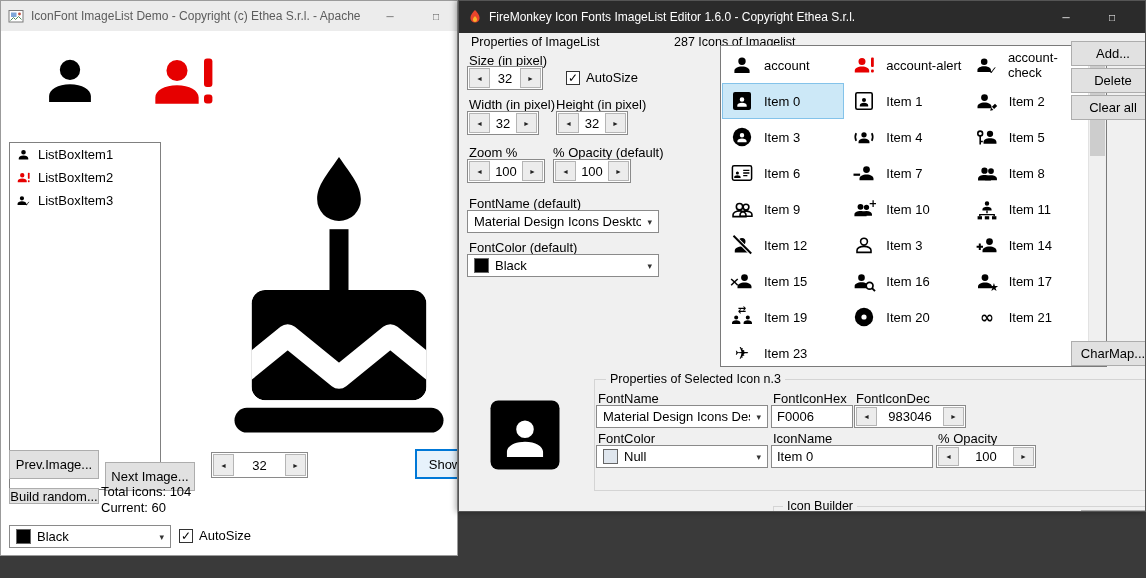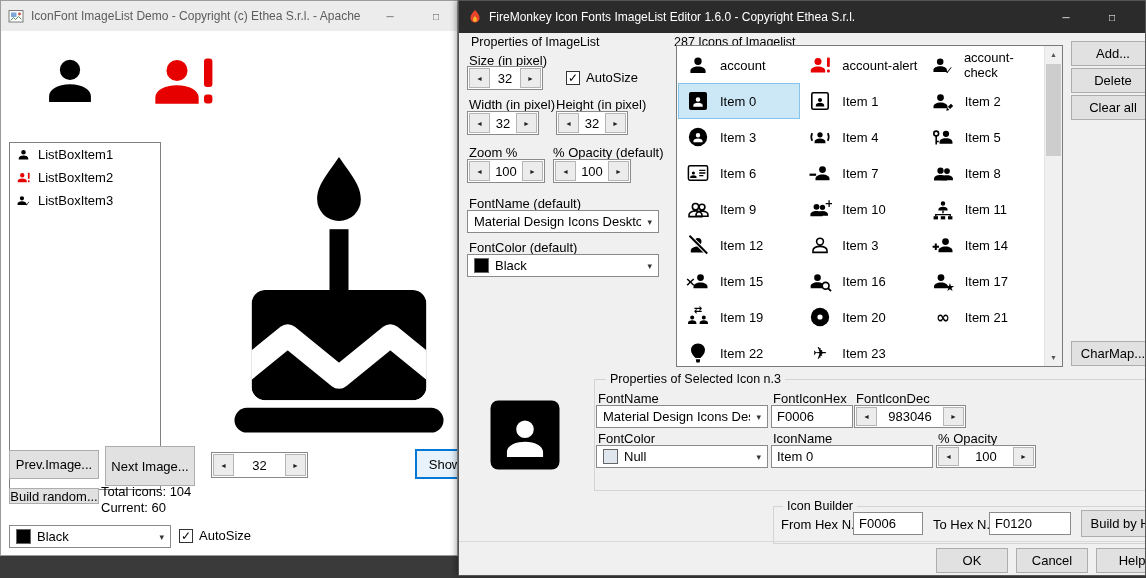--- a/index.html
+++ b/index.html
@@ -32,28 +32,28 @@
   
   #win-left{left:0;top:0;width:458px;height:556px;background:#fff;border:1px solid #9b9b9b;}
   .titlebar-l{position:absolute;left:0;top:0;right:0;height:30px;background:#ececec;}
   .title-l{position:absolute;left:30px;top:0;height:30px;display:flex;align-items:center;font-size:12px;color:#5c5c5c;
            white-space:nowrap;overflow:hidden;width:330px;}
   .capbtn-l{position:absolute;top:0;width:46px;height:30px;display:flex;align-items:center;justify-content:center;
             font-size:10px;color:#555;cursor:default;}
   .listbox{background:#fff;border:1px solid #808080;overflow:hidden;}
   .lbi{display:flex;align-items:center;gap:7px;padding:4px 6px;font-size:13px;color:#000;cursor:default;}
   
-  #win-right{left:458px;top:0;width:688px;height:576px;background:#f0f0f0;border:1px solid #555;
+  #win-right{left:458px;top:0;width:688px;height:512px;background:#f0f0f0;border:1px solid #555;
              box-shadow:-2px 0 6px rgba(0,0,0,.35);}
   .titlebar-r{position:absolute;left:0;top:0;right:0;height:32px;background:#2b2b2b;}
   .title-r{position:absolute;left:30px;top:0;height:32px;display:flex;align-items:center;font-size:12px;color:#fff;
            white-space:nowrap;overflow:hidden;width:540px;}
   .capbtn-r{position:absolute;top:0;width:46px;height:32px;display:flex;align-items:center;justify-content:center;
             font-size:10px;color:#fff;cursor:default;}
-  .iconlist{background:#fff;border:1px solid #7a7a7a;overflow:hidden;}
+  .iconlist{background:#fff;border:1px solid #7a7a7a;overflow:hidden;margin-left:44px;}
   .grid{position:absolute;left:1px;top:1px;right:17px;bottom:0;display:grid;grid-template-columns:repeat(3,1fr);
         grid-auto-rows:36px;overflow:hidden;}
   .gcell{display:flex;align-items:center;gap:10px;padding-left:8px;box-sizing:border-box;font-size:13px;color:#000;cursor:default;}
   .gcell.sel{background:#cce8f7;box-shadow:inset 0 0 0 1px #84c3ea;}
   .vscroll{position:absolute;right:0;top:0;bottom:0;width:17px;background:#f0f0f0;border-left:1px solid #e2e2e2;}
   .varrow{position:absolute;left:0;width:17px;height:17px;display:flex;align-items:center;justify-content:center;
           font-size:7px;color:#555;cursor:default;}
   .vthumb{position:absolute;left:1px;top:18px;width:15px;height:92px;background:#cdcdcd;cursor:default;}
   .hline{position:absolute;height:1px;background:#d9d9d9;}
 </style>
@@ -131,21 +131,21 @@
           <rect x="55" y="44" width="10" height="32" fill="#000000"></rect>
           <g clip-path="url(#cakeclip)">
             <rect x="14" y="76" width="92" height="58" rx="7" fill="#000000"></rect>
             <path d="M6 122l27-22 27 22 27-22 27 22" fill="none" stroke="#fff" stroke-width="12" stroke-linejoin="round" stroke-linecap="round"></path>
           </g>
           <rect x="5" y="138" width="110" height="13" rx="6.5" fill="#000000"></rect>
         </svg>
       </span>
 
     <div class="btn" style="left:8px;top:449px;width:90px;height:29px">Prev.Image...</div>
-    <div class="btn" style="left:104px;top:445px;width:90px;height:40px">Next Image...</div>
+    <div class="btn" style="left:104px;top:461px;width:90px;height:29px">Next Image...</div>
 
     <div class="spin" style="left:210px;top:451px;width:97px;height:26px">
       <span class="spin-btn">◄</span>
       <span class="spin-val">32</span>
       <span class="spin-btn">►</span>
     </div>
 
     <div class="btn btn-focused" style="left:414px;top:448px;width:60px;height:30px">Show</div>
 
     <div class="btn" style="left:8px;top:487px;width:90px;height:16px">Build random...</div>
@@ -449,29 +449,20 @@
             <span class="ic" style="width: 24px; height: 24px;">
               <svg viewBox="0 0 24 24" width="100%" height="100%" preserveAspectRatio="xMidYMid meet" aria-hidden="true">
                 <text x="12" y="17.5" text-anchor="middle" font-size="17" font-weight="bold" font-family="DejaVu Sans,sans-serif" fill="#000000">∞</text>
               </svg>
             </span>
             <span>Item 21</span>
           </div>
           <div class="gcell">
             <span class="ic" style="width: 24px; height: 24px;">
               <svg viewBox="0 0 24 24" width="100%" height="100%" preserveAspectRatio="xMidYMid meet" aria-hidden="true">
-                <path d="M12 2.5c4.3 0 7 3 7 6.6 0 3.4-2.6 6-4.6 8h-4.8c-2-2-4.6-4.6-4.6-8C5 5.5 7.7 2.5 12 2.5z" fill="#000000"></path>
-                <path d="M9.8 18.3h4.4l-.5 3.2h-3.4z" fill="#000000"></path>
-              </svg>
-            </span>
-            <span>Item 22</span>
-          </div>
-          <div class="gcell">
-            <span class="ic" style="width: 24px; height: 24px;">
-              <svg viewBox="0 0 24 24" width="100%" height="100%" preserveAspectRatio="xMidYMid meet" aria-hidden="true">
                 <text x="12" y="18" text-anchor="middle" font-size="17" font-weight="bold" font-family="DejaVu Sans,sans-serif" fill="#000000">✈</text>
               </svg>
             </span>
             <span>Item 23</span>
           </div>
         </div>
       <div class="vscroll">
         <span class="varrow" style="top:0">▲</span>
         <span class="vthumb"></span>
         <span class="varrow" style="bottom:0">▼</span>

